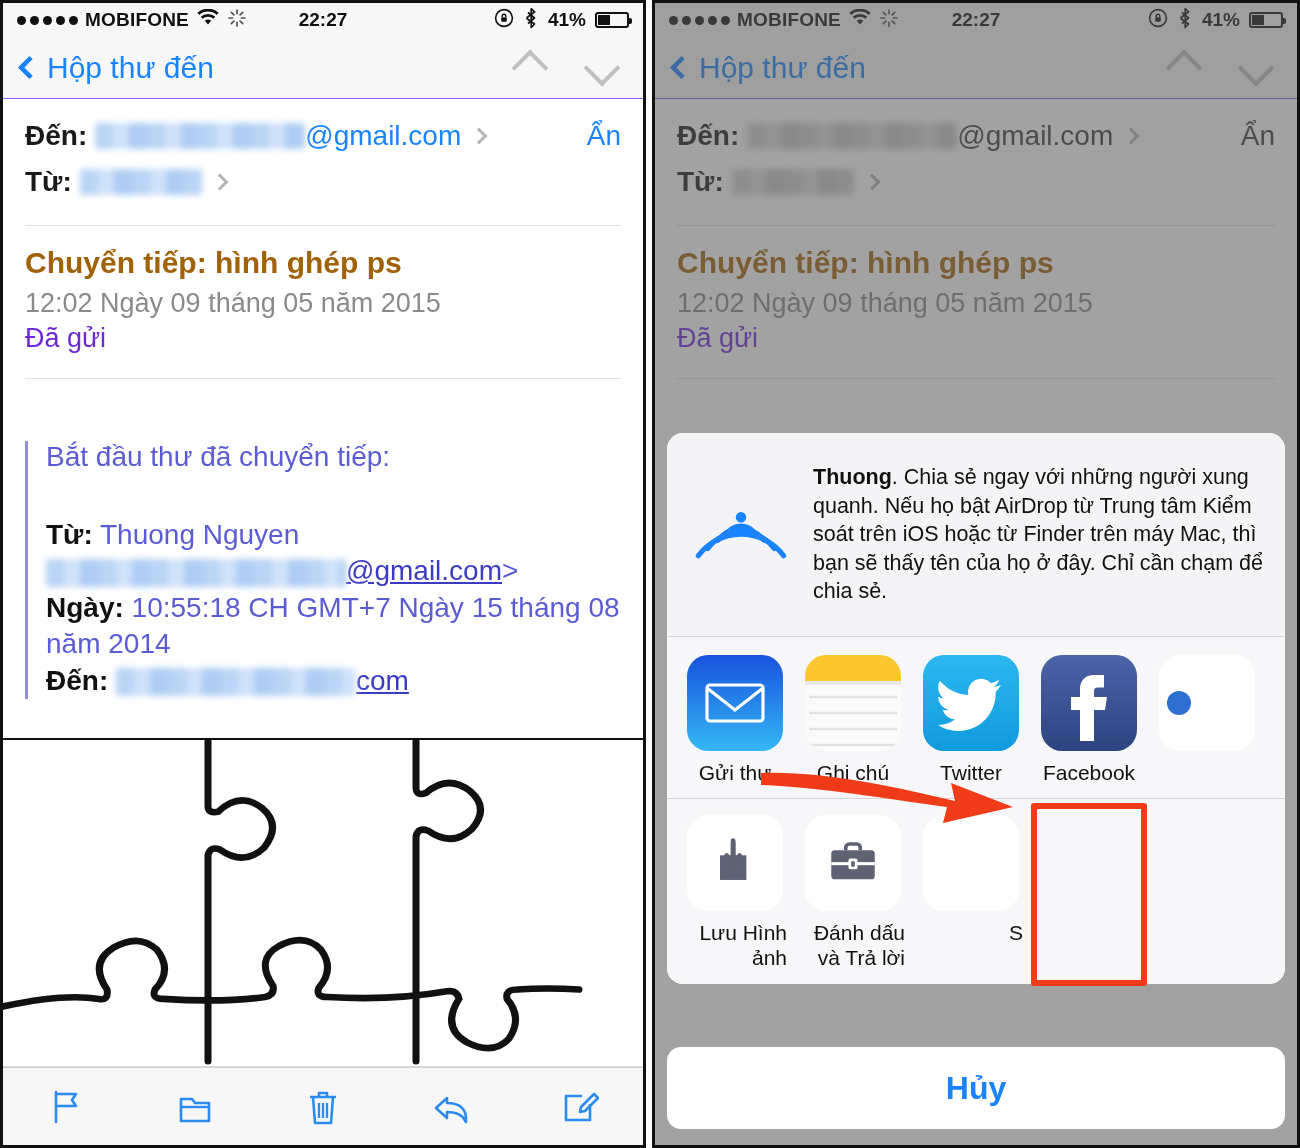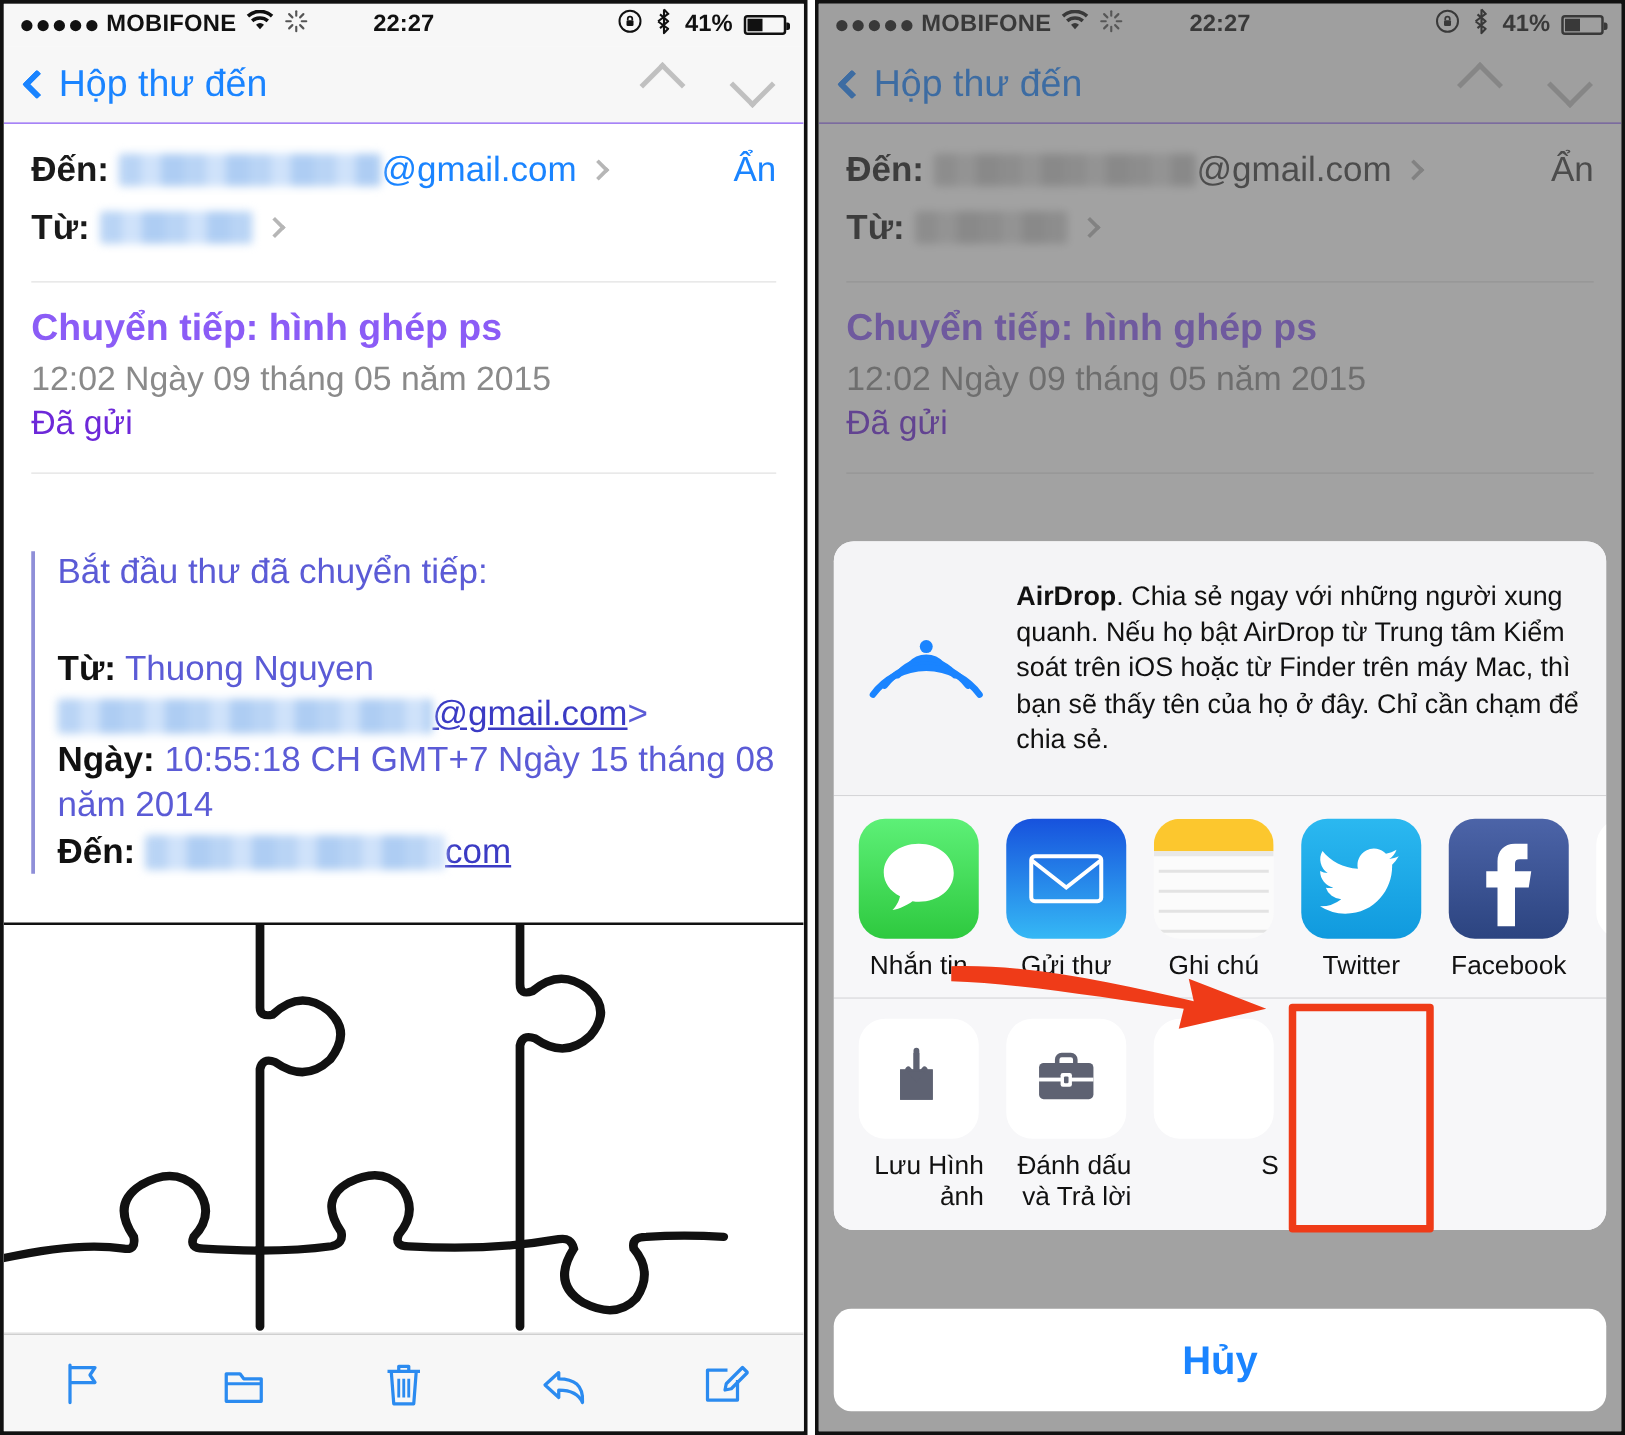--- a/index.html
+++ b/index.html
@@ -80,21 +80,21 @@
   .hdr-mail { font-size:28px; color:#1a84ff; }
   .arrow-r {
     width:12px; height:12px; border-top:3px solid #b6b6b6; border-right:3px solid #b6b6b6;
     transform: rotate(45deg); display:inline-block; margin-left:12px;
   }
   .hdr-hide { margin-left:auto; font-size:28px; color:#1a84ff; cursor:pointer; padding-left:14px;}
   .rule { height:1px; background:#e2e2e2; margin: 14px 22px 0 22px; }
 
   
   .subj { padding: 20px 22px 0 22px; }
-  .subj-title { font-size:30px; font-weight:700; color:#8b5cf6; margin-bottom:8px;}
+  .subj-title { font-size:30px; font-weight:700; color:#a16207; margin-bottom:8px;}
   .subj-date  { font-size:27px; color:#8a8a8a; margin-bottom:4px;}
   .subj-sent  { font-size:27px; color:#6d28d9; }
   .rule2 { height:1px; background:#e2e2e2; margin: 24px 22px 0 22px; }
 
   
   .fwd { margin: 62px 0 0 22px; padding-left: 18px; border-left: 3px solid #8f8fd8; }
   .fwd-lead { font-size:28px; color:#5b5bd6; margin-bottom:44px; }
   .fwd-line { font-size:28px; color:#5b5bd6; line-height:1.30; }
   .fwd-k { font-weight:700; color:#111; }
   .fwd-link { color:#3b3bc4; text-decoration: underline; }
@@ -419,35 +419,27 @@
               <g fill="none" stroke="#1a84ff" stroke-width="5" stroke-linecap="round">
                 <circle cx="50" cy="56" r="5" fill="#1a84ff" stroke="none"></circle>
                 <path d="M38 70a16 16 0 0124 0"></path>
                 <path d="M28 78a28 28 0 0144 0"></path>
                 <path d="M18 86a40 40 0 0164 0"></path>
                 <path d="M9 93a51 51 0 0182 0"></path>
               </g>
             </svg>
           </div>
           <div class="ad-text">
-            <b>AirDrop</b><span>. Chia sẻ ngay với những người xung quanh. Nếu họ bật AirDrop từ Trung tâm Kiểm soát trên iOS hoặc từ Finder trên máy Mac, thì bạn sẽ thấy tên của họ ở đây. Chỉ cần chạm để chia sẻ.</span>
+            <b>Thuong</b><span>. Chia sẻ ngay với những người xung quanh. Nếu họ bật AirDrop từ Trung tâm Kiểm soát trên iOS hoặc từ Finder trên máy Mac, thì bạn sẽ thấy tên của họ ở đây. Chỉ cần chạm để chia sẻ.</span>
           </div>
         </div>
 
         <div class="sheet-div"></div>
 
         <div class="row-apps">
-          <div class="app">
-            <div class="app-ic" style="background:linear-gradient(180deg,#5df077,#2ec93f)">
-              <svg viewBox="0 0 96 96" width="96" height="96">
-                <path d="M48 20c-16 0-28 10-28 23 0 8 5 15 13 19-1 5-4 9-6 11 6-1 12-4 16-7 2 .3 3 .4 5 .4 16 0 28-10 28-23S64 20 48 20z" fill="#fff"></path>
-              </svg>
-            </div>
-            <div class="app-lb">Nhắn tin</div>
-          </div>
 
           <div class="app">
             <div class="app-ic" style="background:linear-gradient(180deg,#1752dd,#35b8f5)">
               <svg viewBox="0 0 96 96" width="96" height="96">
                 <rect x="20" y="30" width="56" height="36" rx="3" fill="none" stroke="#fff" stroke-width="3.2"></rect>
                 <path d="M20 33l28 22 28-22" fill="none" stroke="#fff" stroke-width="3.2"></path>
               </svg>
             </div>
             <div class="app-lb">Gửi thư</div>
           </div>

